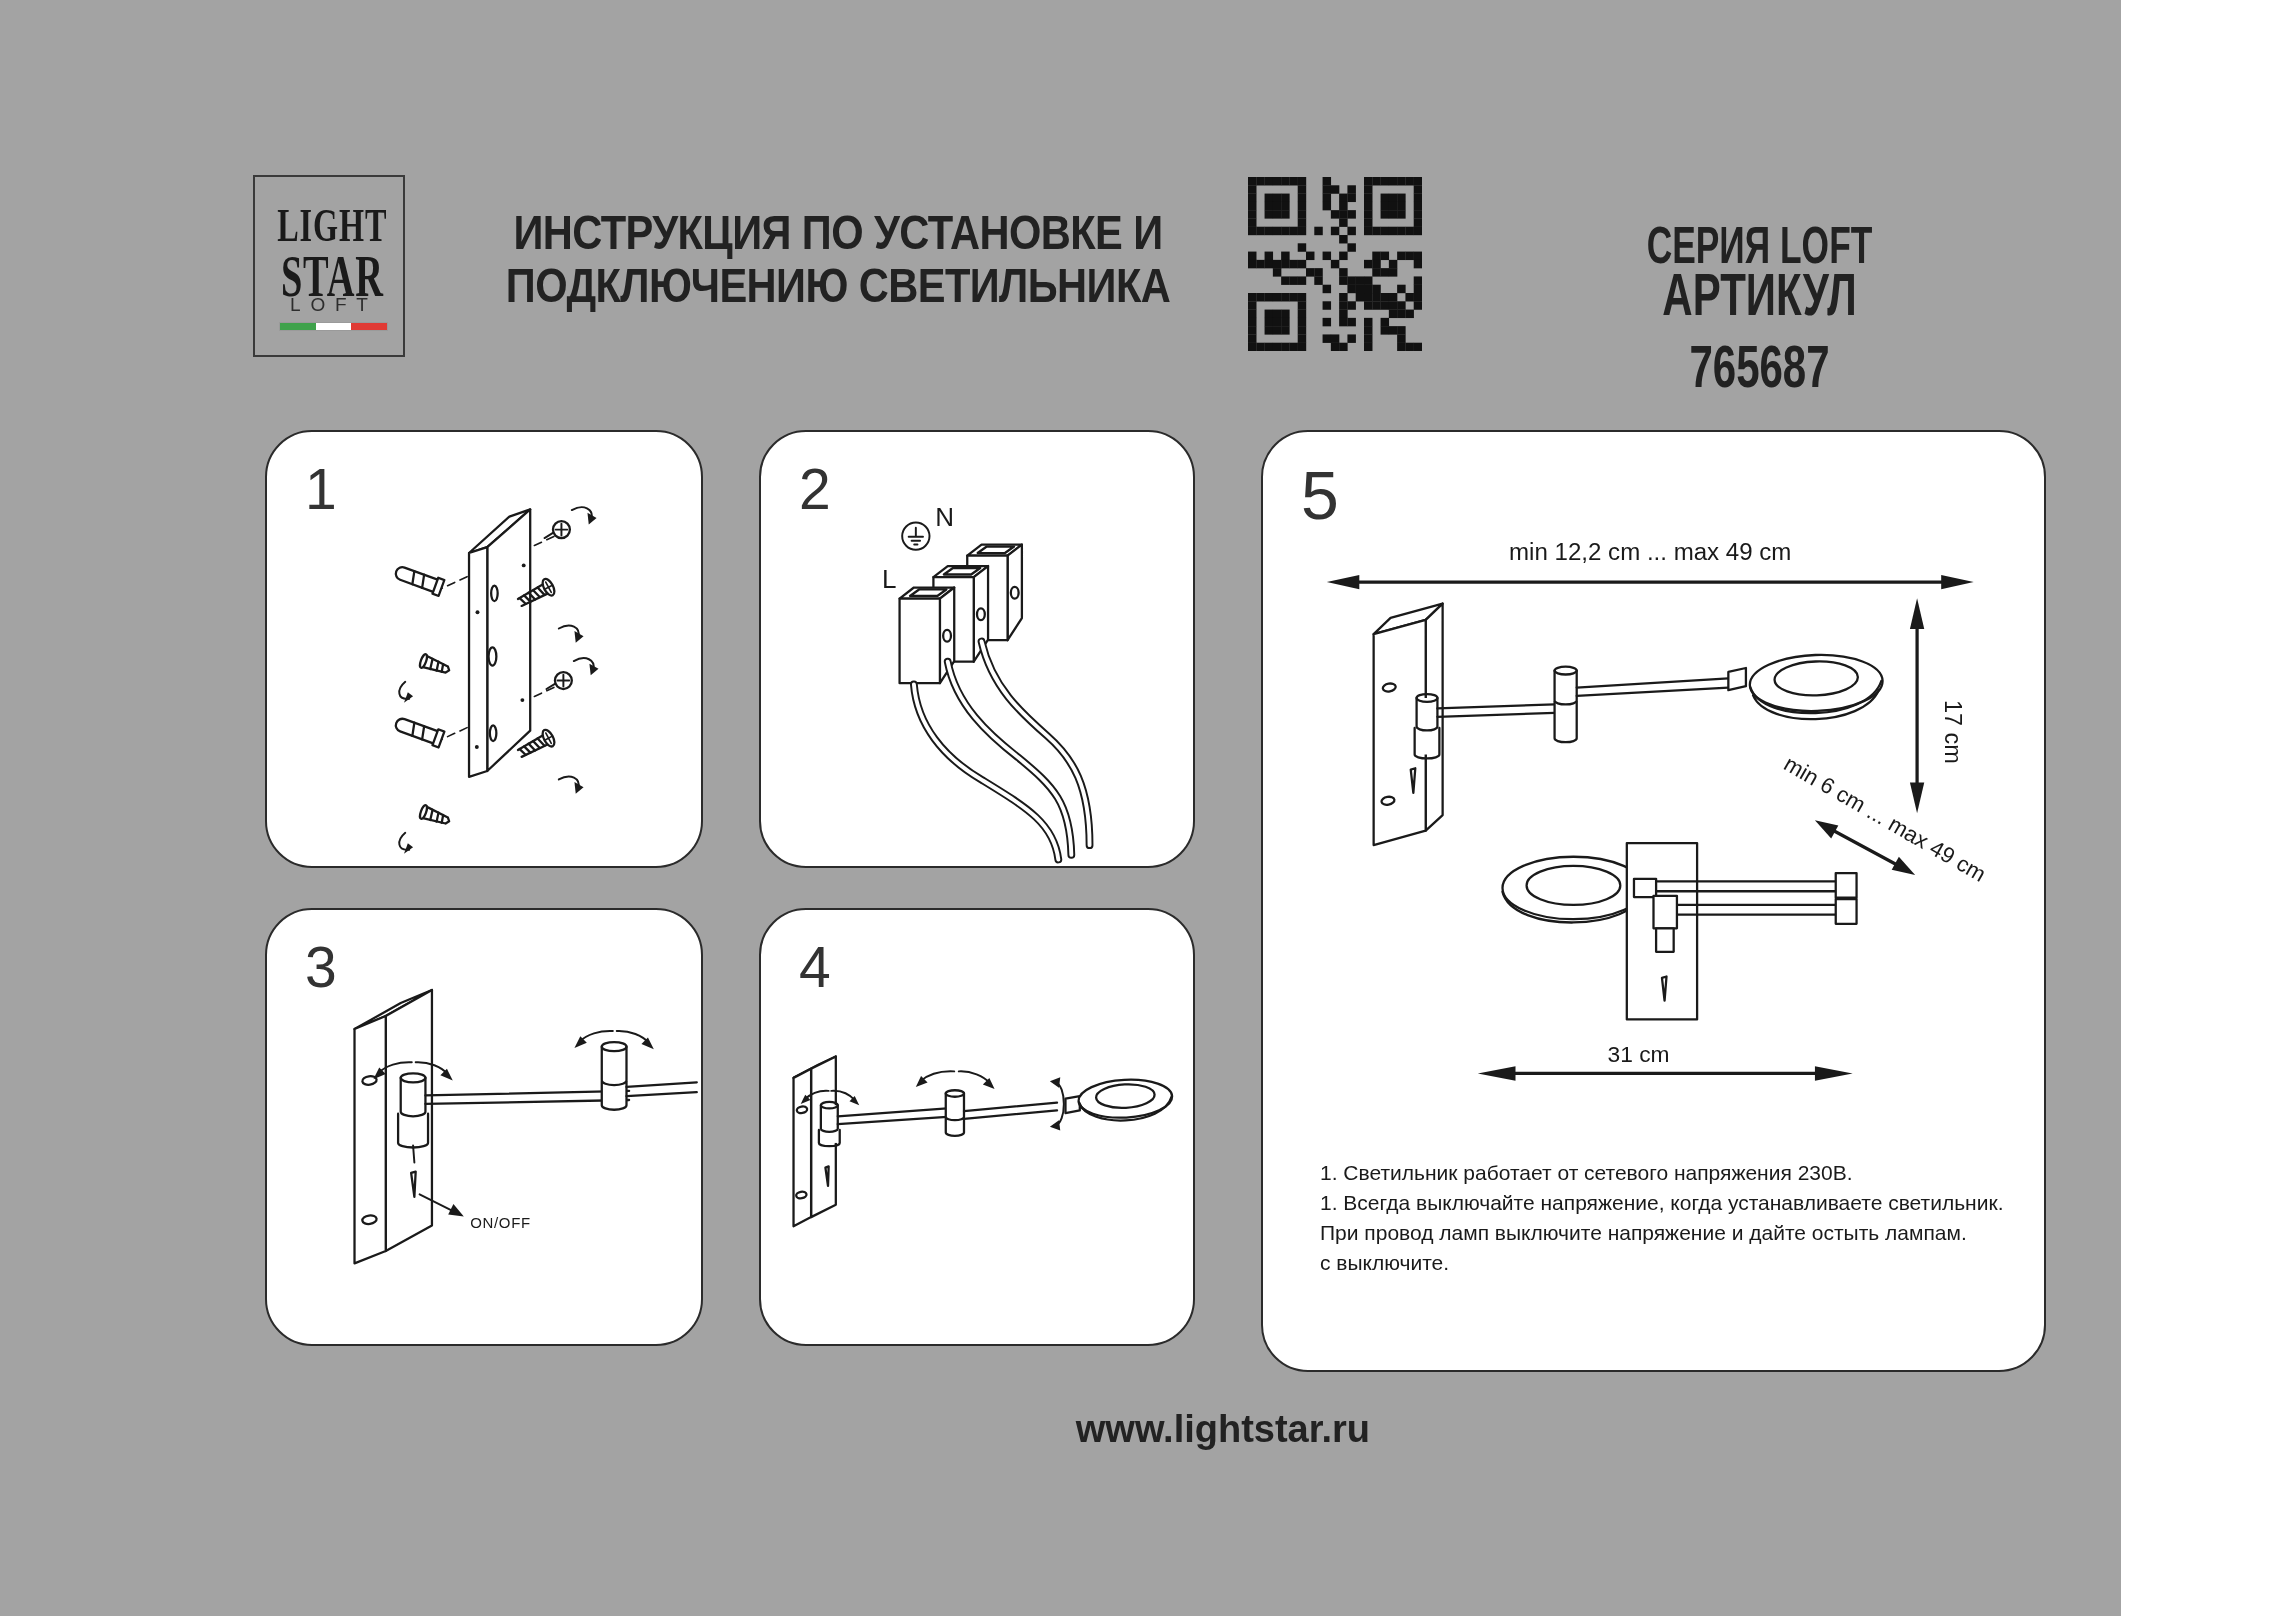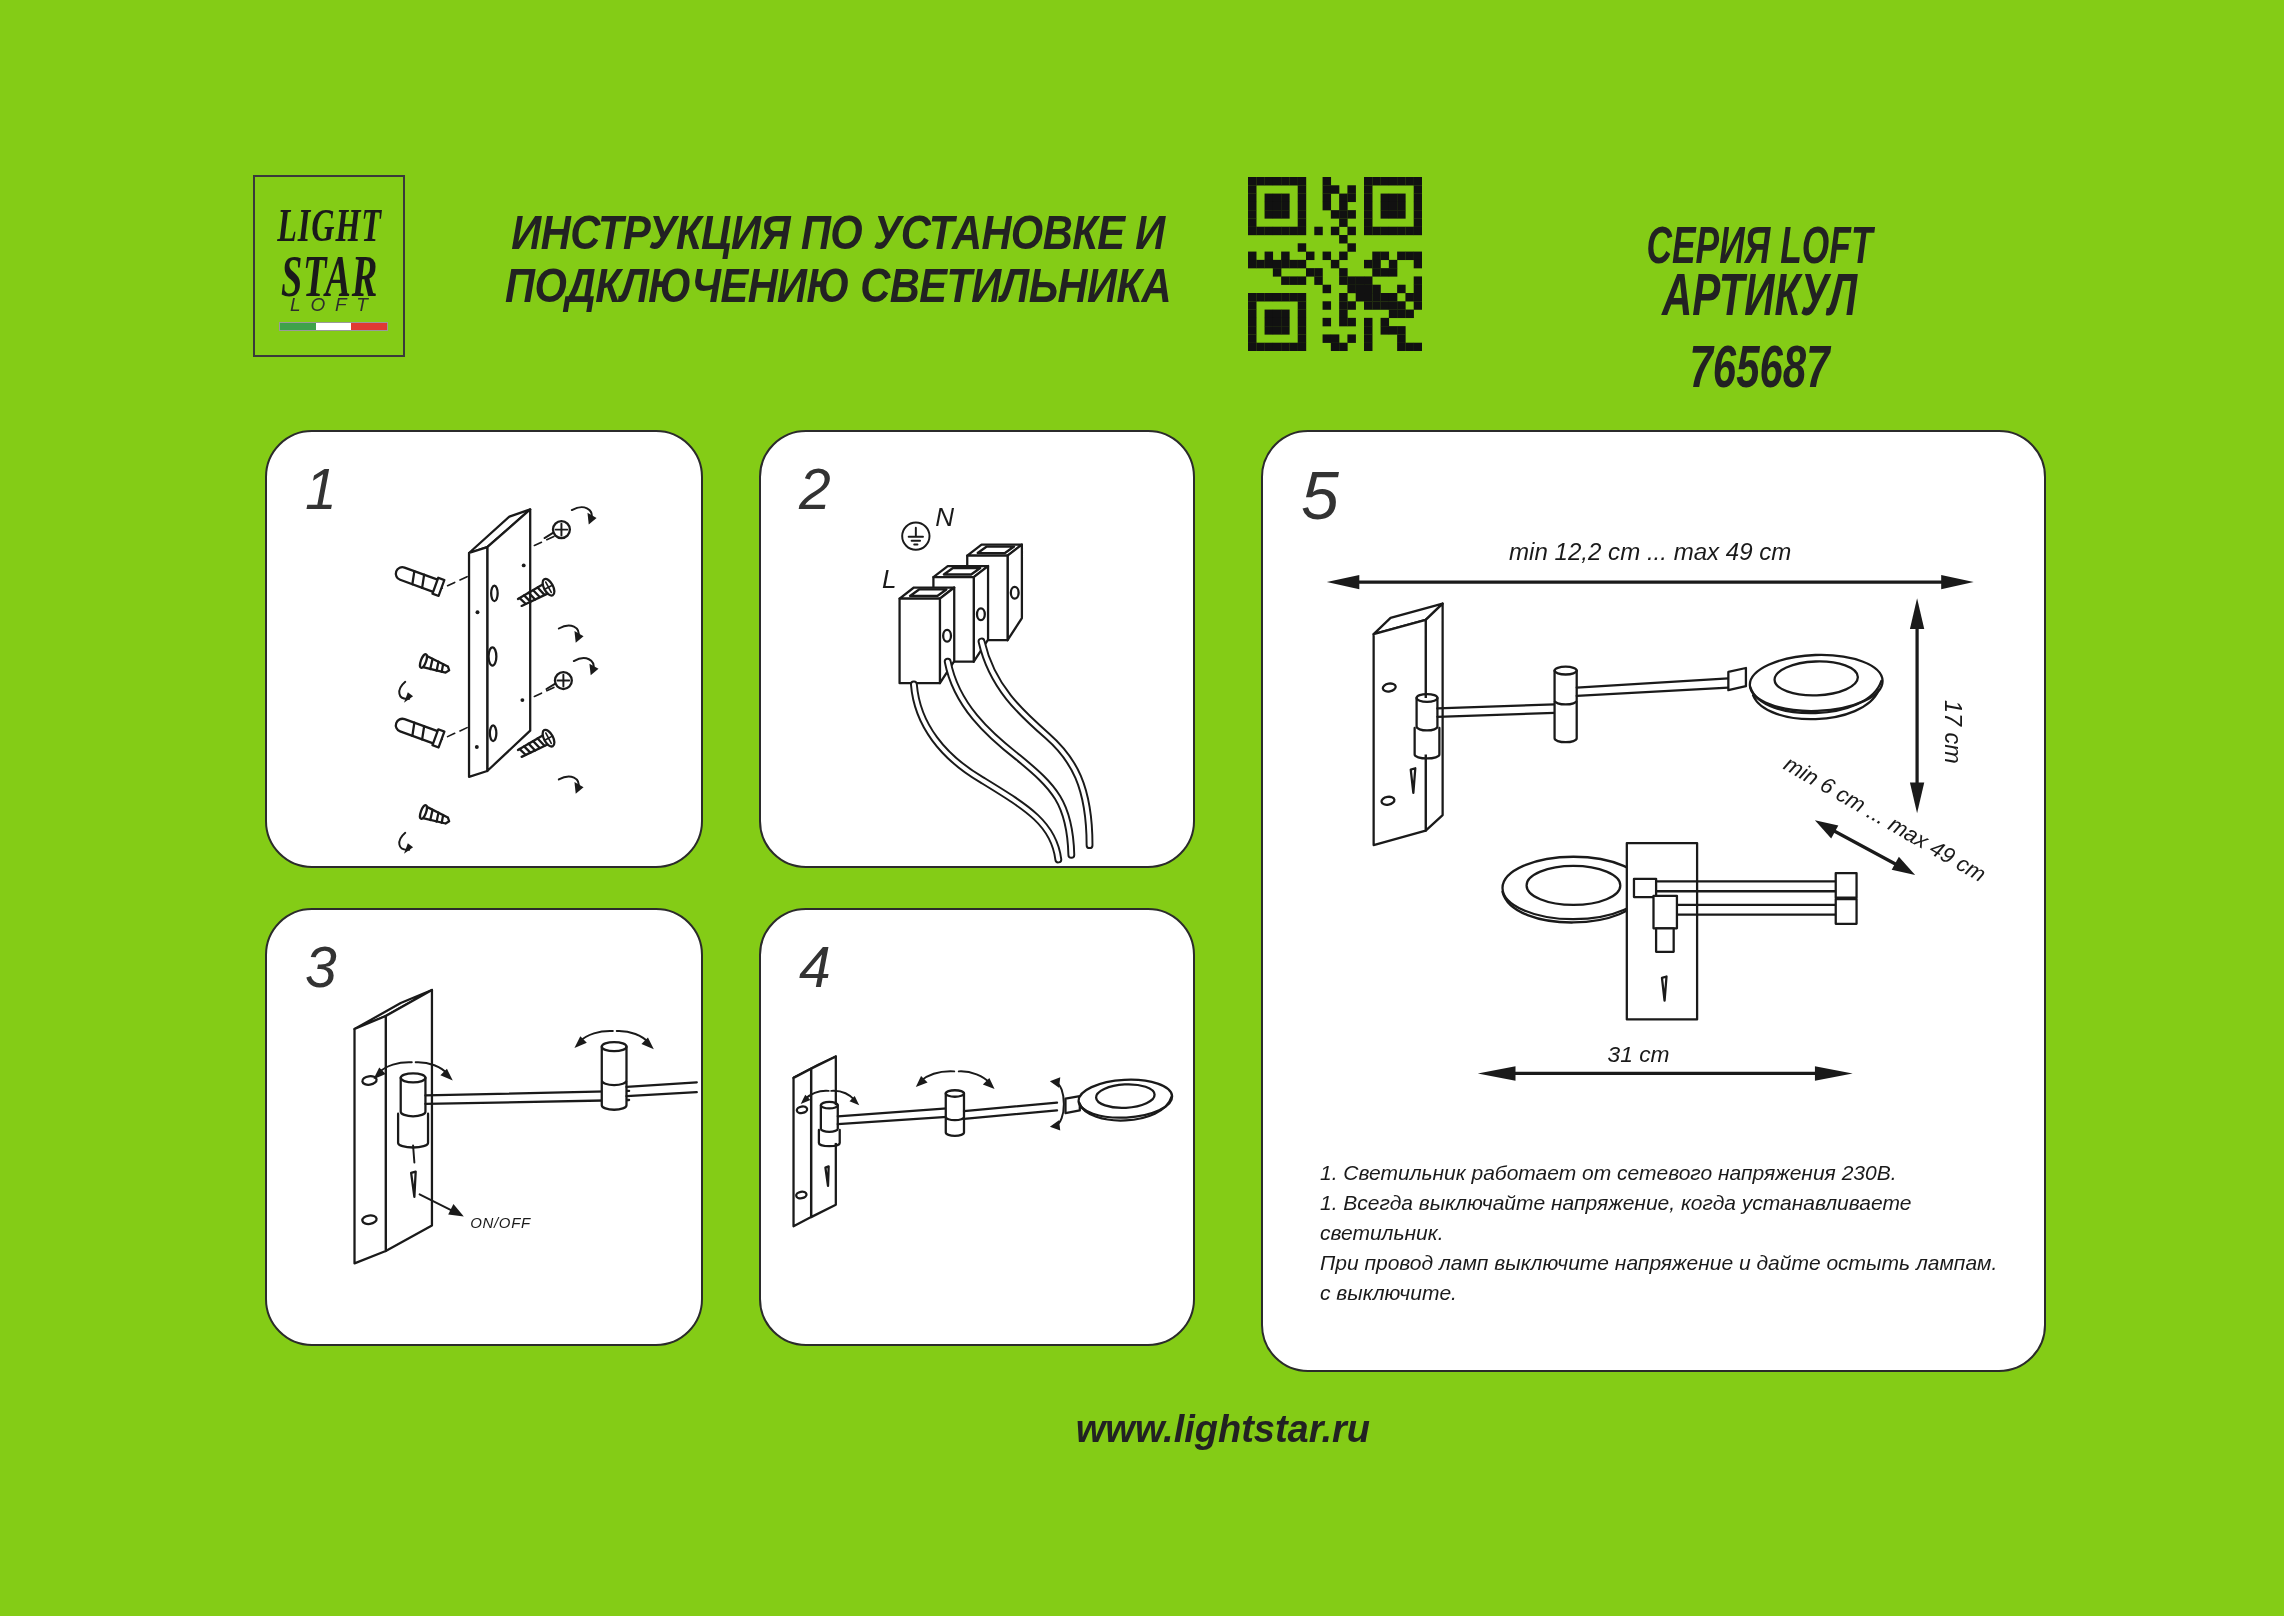--- a/index.html
+++ b/index.html
@@ -1,17 +1,17 @@
 <!DOCTYPE html>
 <html style="font-size:10.4px"><head>
 <meta charset="utf-8">
 <style>
   html,body{margin:0;padding:0;background:#fff;}
-  #canvas{position:relative;width:2284px;height:1616px;background:#84cc16;
-          font-family:"Liberation Sans",sans-serif;color:#1a1a1a;overflow:hidden;font-style:italic;}
+  #canvas{position:relative;width:2121px;height:1616px;background:#a3a3a3;
+          font-family:"Liberation Sans",sans-serif;color:#1a1a1a;overflow:hidden;}
   .abs{position:absolute;}
 
   
   .logo-box{left:253px;top:175px;width:148px;height:178px;border:2px solid #3a3a3a;}
   .logo-light{left:0;top:26px;width:100%;text-align:center;font-family:"Liberation Serif",serif;
               font-weight:bold;font-size:46px;line-height:46px;transform:scaleX(.70);letter-spacing:1.3px;}
   .logo-star{left:0;top:70px;width:100%;text-align:center;font-family:"Liberation Serif",serif;
              font-weight:bold;font-size:59px;line-height:59px;transform:scaleX(.65);letter-spacing:1.3px;}
   .logo-group{left:0;top:117px;width:100%;text-align:center;font-size:19px;letter-spacing:9.8px;
               text-indent:9.8px;color:#2d2d2d;}

